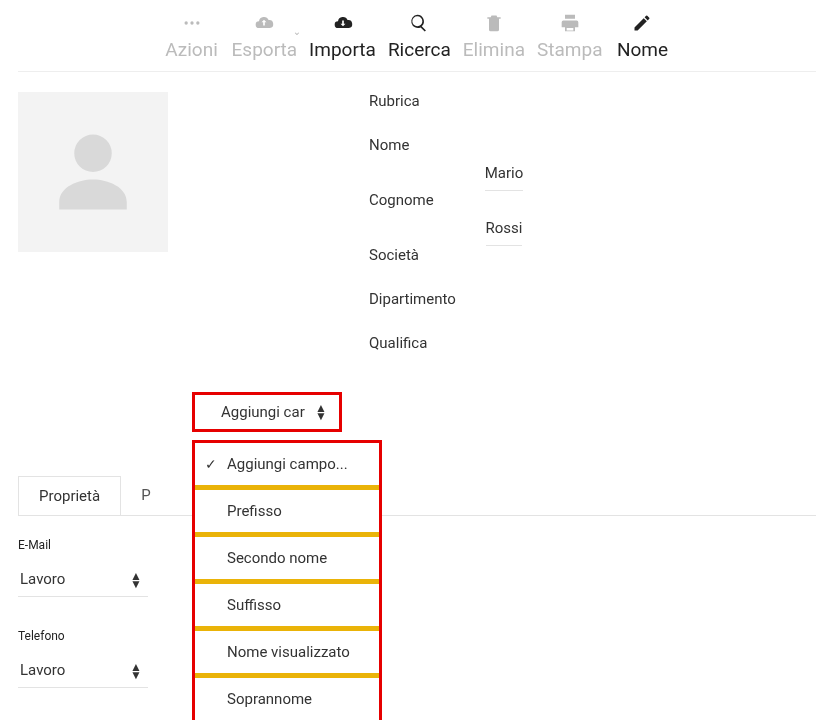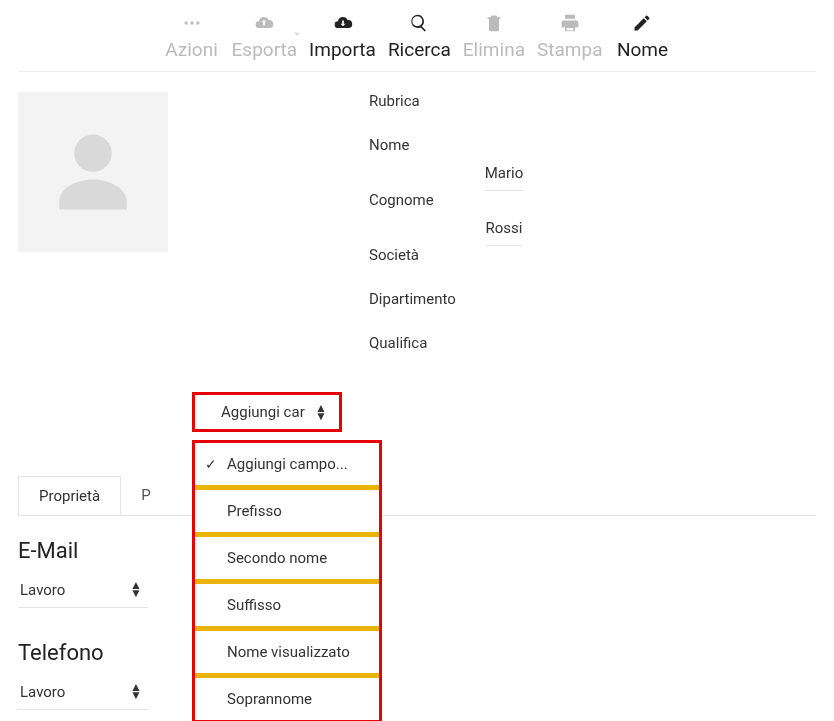--- a/index.html
+++ b/index.html
@@ -102,23 +102,23 @@
     border-bottom: 1px solid #e3e3e3;
   }
   .tab {
     padding: 10px 20px;
     border: 1px solid #e3e3e3;
     border-bottom: none;
     background:#fff;
     cursor:pointer;
   }
   .tab.inactive { border:none; border-bottom:1px solid transparent; color:#555; }
-  .section-title { margin: 22px 0 10px; font-size: 22px; color:#222; }
+  .section-title { margin: 22px 0 10px; font-size: 12px; color:#222; }
   .select-like {
-    display:flex; align-items:flex-start; justify-content:space-between;
+    display:flex; align-items:flex-end; justify-content:space-between;
     width: 130px;
     padding: 8px 6px 8px 2px;
     border-bottom: 1px solid #e3e3e3;
     cursor:pointer;
     margin-bottom: 32px;
   }
 </style>
 </head>
 <body>
 

